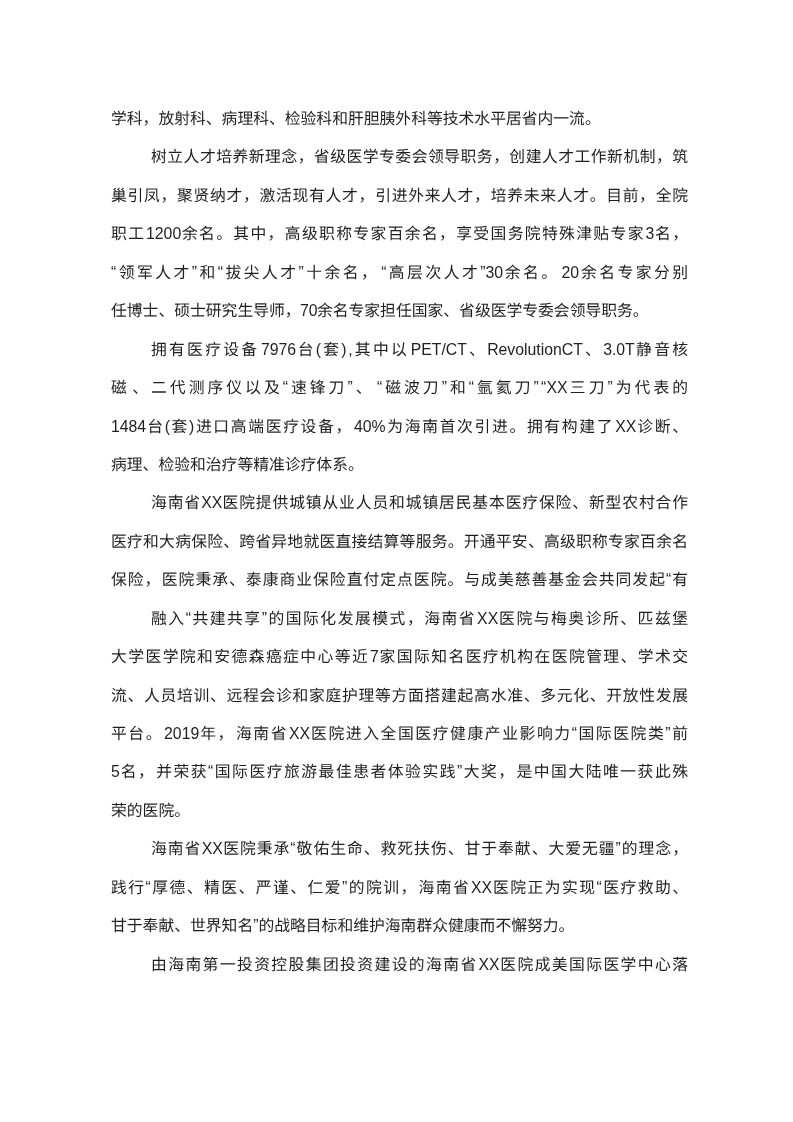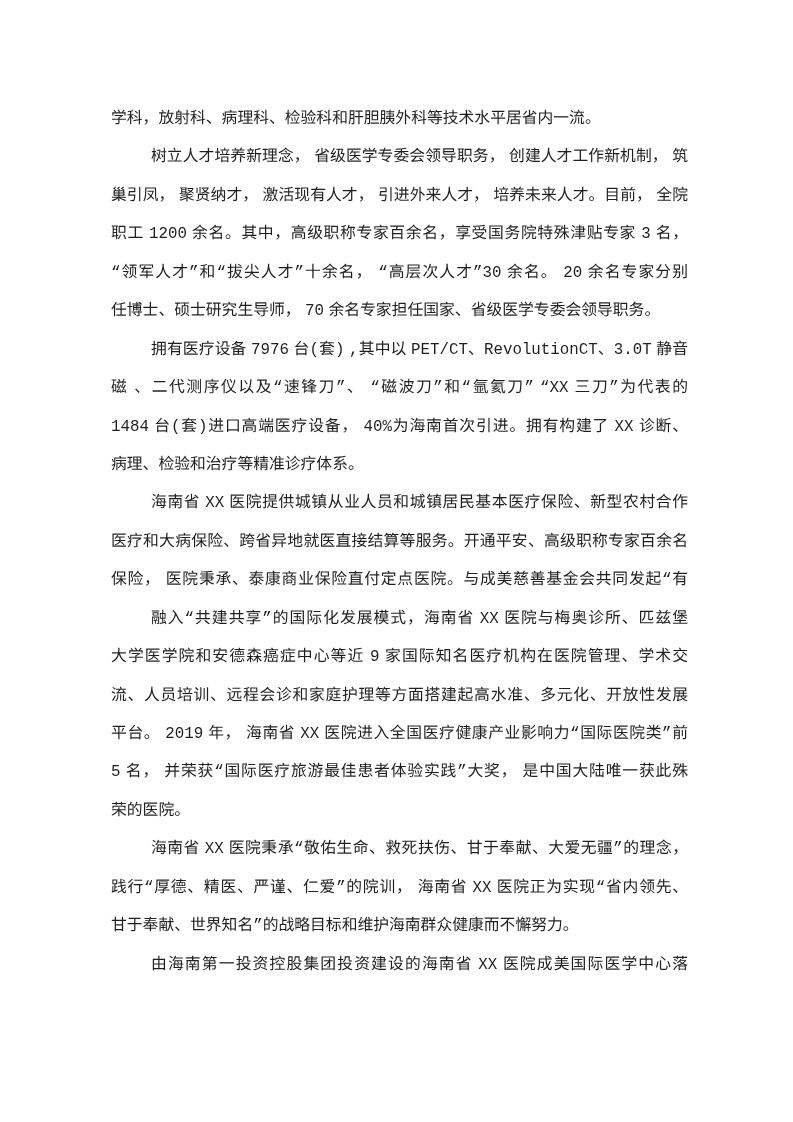--- a/index.html
+++ b/index.html
@@ -6,21 +6,21 @@
     margin: 0;
     padding: 0;
     background: #ffffff;
   }
   .page {
     position: relative;
     width: 793px;
     height: 1122px;
     background: #ffffff;
     overflow: hidden;
-    font-family: Liberation Mono, monospace;
+    font-family: Liberation Sans, sans-serif;
   }
   .doc-body {
     position: absolute;
     left: 111px;
     top: 100px;
     width: 577px;
   }
   .line {
     font-size: 15.8px;
     line-height: 38.45px;
@@ -51,23 +51,23 @@
       <div class="line">“领军人才”和“拔尖人才”十余名， “高层次人才”30 余名。 20 余名专家分别</div>
       <div class="line last">任博士、硕士研究生导师， 70 余名专家担任国家、省级医学专委会领导职务。</div>
       <div class="line indent">拥有医疗设备 7976 台(套) ,其中以 PET/CT、RevolutionCT、3.0T 静音核</div>
       <div class="line">磁 、二代测序仪以及“速锋刀”、 “磁波刀”和“氩氦刀” “XX 三刀”为代表的</div>
       <div class="line">1484 台(套)进口高端医疗设备， 40%为海南首次引进。拥有构建了 XX 诊断、</div>
       <div class="line last">病理、检验和治疗等精准诊疗体系。</div>
       <div class="line indent">海南省 XX 医院提供城镇从业人员和城镇居民基本医疗保险、新型农村合作</div>
       <div class="line">医疗和大病保险、跨省异地就医直接结算等服务。开通平安、高级职称专家百余名</div>
       <div class="line">保险， 医院秉承、泰康商业保险直付定点医院。与成美慈善基金会共同发起“有</div>
       <div class="line indent">融入“共建共享”的国际化发展模式，海南省 XX 医院与梅奥诊所、匹兹堡</div>
-      <div class="line">大学医学院和安德森癌症中心等近 9 家国际知名医疗机构在医院管理、学术交</div>
+      <div class="line">大学医学院和安德森癌症中心等近 7 家国际知名医疗机构在医院管理、学术交</div>
       <div class="line">流、人员培训、远程会诊和家庭护理等方面搭建起高水准、多元化、开放性发展</div>
       <div class="line">平台。 2019 年， 海南省 XX 医院进入全国医疗健康产业影响力“国际医院类”前</div>
       <div class="line">5 名， 并荣获“国际医疗旅游最佳患者体验实践”大奖， 是中国大陆唯一获此殊</div>
       <div class="line last">荣的医院。</div>
       <div class="line indent">海南省 XX 医院秉承“敬佑生命、救死扶伤、甘于奉献、大爱无疆”的理念，</div>
-      <div class="line">践行“厚德、精医、严谨、仁爱”的院训， 海南省 XX 医院正为实现“省内领先、</div>
+      <div class="line">践行“厚德、精医、严谨、仁爱”的院训， 海南省 XX 医院正为实现“医疗救助、</div>
       <div class="line last">甘于奉献、世界知名”的战略目标和维护海南群众健康而不懈努力。</div>
       <div class="line indent">由海南第一投资控股集团投资建设的海南省 XX 医院成美国际医学中心落</div>
     </div>
 </div>
 
 </body></html>

